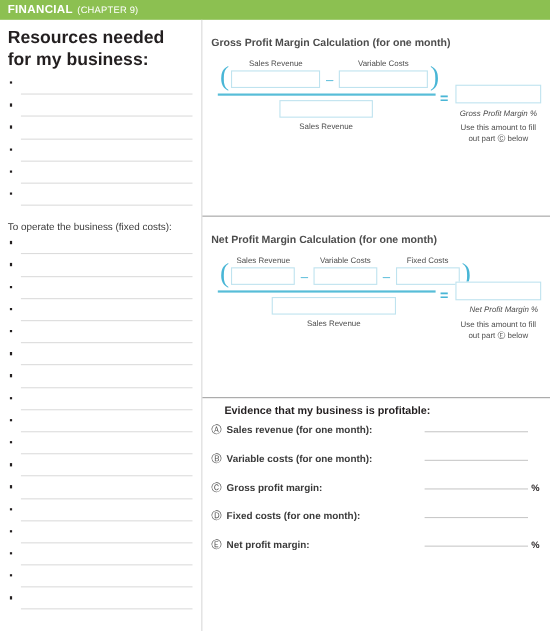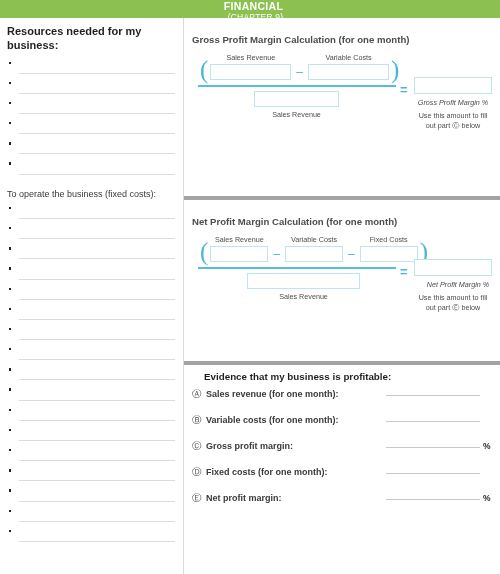--- a/index.html
+++ b/index.html
@@ -18,21 +18,20 @@
 
   
   .header-banner {
     height: 18px;
     background: #8cc051;
     color: #ffffff;
     display: flex;
     align-items: center;
     padding-left: 7px;
     box-sizing: border-box;
-    flex-direction: column;
   }
   .header-title {
     font-size: 10.5px;
     font-weight: bold;
     letter-spacing: 0.3px;
   }
   .header-chapter {
     font-size: 8.5px;
     font-weight: normal;
     margin-left: 4px;
@@ -48,21 +47,21 @@
 
   
   .left-col {
     width: 184px;
     box-sizing: border-box;
     padding: 7px 8px 0 7px;
     border-right: 1px solid #d9d9d9;
     position: relative;
   }
   .left-heading {
-    font-size: 11px;
+    font-size: 16px;
     font-weight: bold;
     color: #231f20;
     margin: 0 0 5px 0;
     line-height: 1.25;
   }
   .left-sub {
     font-size: 9px;
     color: #3a3a3a;
     line-height: 1.35;
     margin: 0 0 3px 0;
@@ -99,21 +98,21 @@
   .right-col {
     flex: 1;
     box-sizing: border-box;
     position: relative;
   }
   .panel {
     box-sizing: border-box;
     padding: 6px 8px 0 8px;
     position: relative;
   }
-  .panel + .panel { border-top: 4px solid #a3a3a3; }
+  .panel + .panel { border-top: 1px solid #a3a3a3; }
   .panel-title {
     font-size: 9.6px;
     color: #4d4d4d;
     margin: 10px 0 2px 0;
     font-weight: bold;
   }
   .panel-title-bold {
     font-size: 9.8px;
     font-weight: bold;
     color: #231f20;

